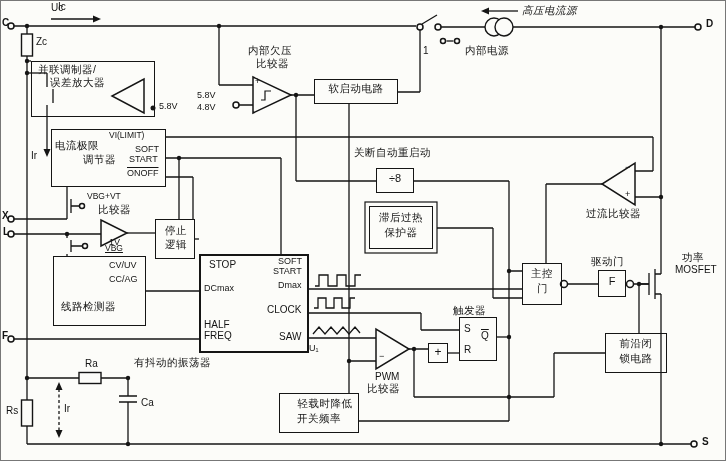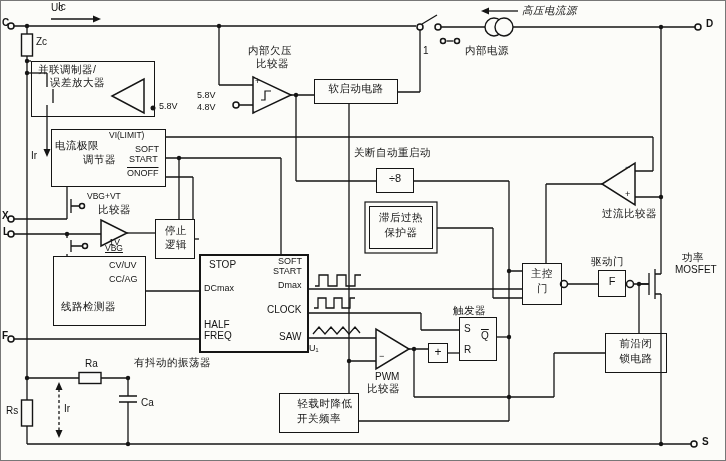--- a/index.html
+++ b/index.html
@@ -236,21 +236,21 @@
 <div class="lbl" style="left:203px;top:319px;">HALF</div>
 <div class="lbl" style="left:203px;top:330px;">FREQ</div>
 <div class="lbl" style="left:278px;top:331px;">SAW</div>
 <div class="lbl cn" style="left:133px;top:356px;">有抖动的振荡器</div>
 
 <div class="lbl cn" style="left:353px;top:146px;">关断自动重启动</div>
 <div class="lbl ctr" style="left:375px;top:172px;width:38px;font-size:11px;">÷8</div>
 <div class="lbl cn ctr" style="left:368px;top:211px;width:64px;">滞后过热</div>
 <div class="lbl cn ctr" style="left:368px;top:226px;width:64px;">保护器</div>
 
-<div class="lbl cn" style="left:585px;top:207px;margin-left:16px;">过流比较器</div>
+<div class="lbl cn" style="left:585px;top:207px;">过流比较器</div>
 <div class="lbl sm" style="left:624px;top:162px;">−</div>
 <div class="lbl sm" style="left:624px;top:189px;">+</div>
 
 <div class="lbl cn" style="left:530px;top:267px;">主控</div>
 <div class="lbl cn" style="left:536px;top:282px;">门</div>
 <div class="lbl cn" style="left:590px;top:255px;">驱动门</div>
 <div class="lbl ctr" style="left:597px;top:275px;width:28px;font-size:11px;">F</div>
 <div class="lbl cn" style="left:681px;top:251px;">功率</div>
 <div class="lbl" style="left:674px;top:264px;">MOSFET</div>
 

